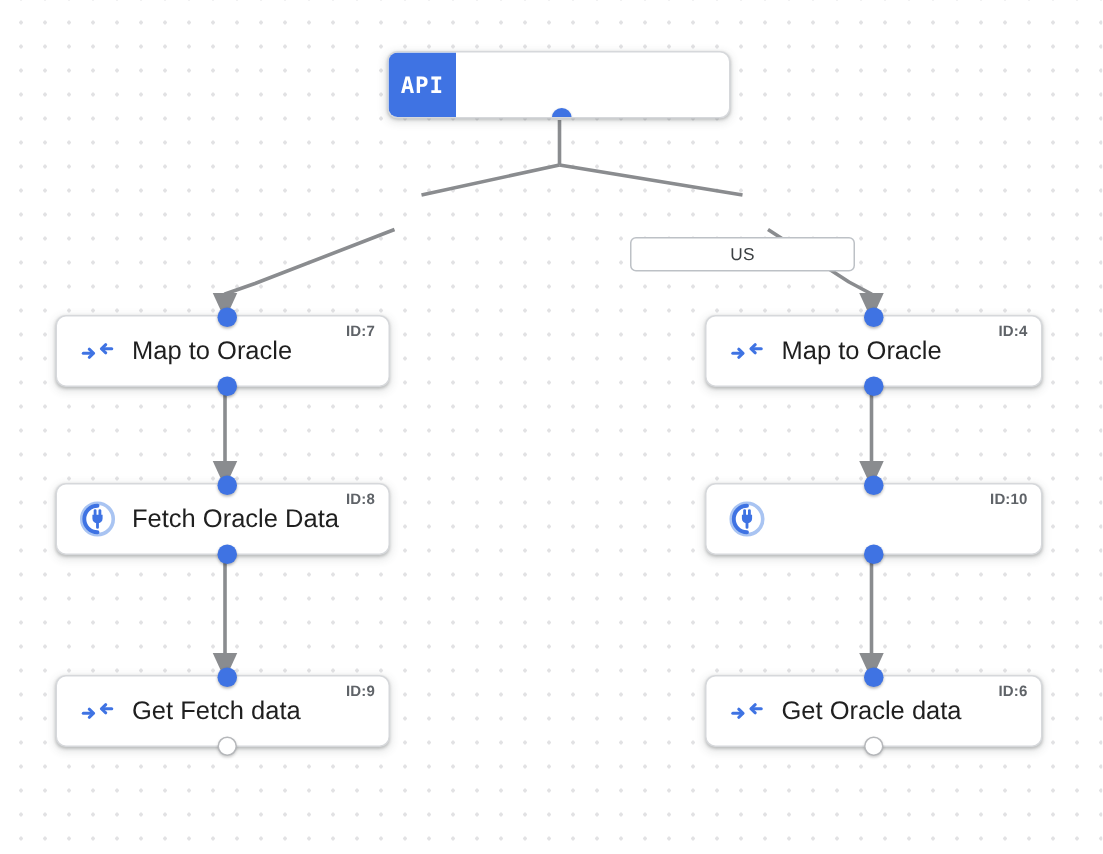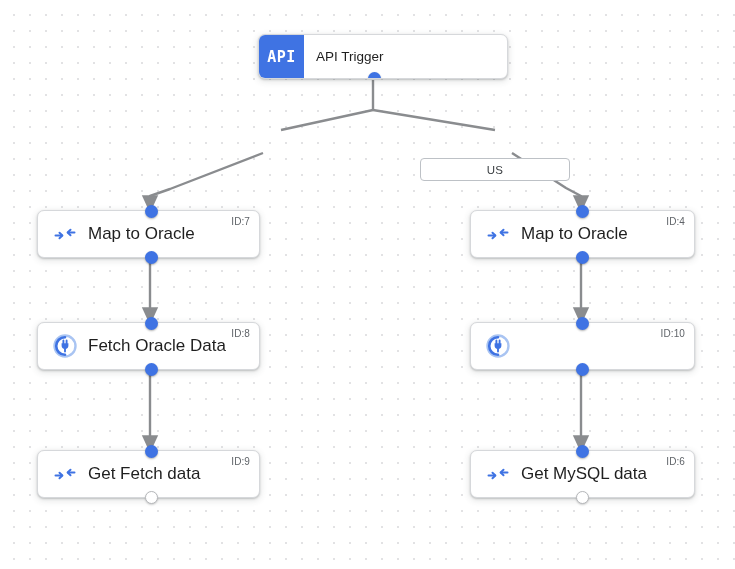--- a/index.html
+++ b/index.html
@@ -39,21 +39,21 @@
     border-radius: 7px;
     box-shadow: 0 1px 2px rgba(60,64,67,0.26), 0 2px 6px 1px rgba(60,64,67,0.12);
     display: flex;
     align-items: center;
   }
 
   
   .trigger {
     left: 258px;
     top: 34px;
-    width: 250px;
+    width: 229px;
     height: 45px;
     padding: 0;
     overflow: hidden;
   }
   .trigger-badge {
     width: 45px;
     height: 100%;
     background: #3f73e3;
     color: #ffffff;
     display: flex;
@@ -93,20 +93,21 @@
     white-space: nowrap;
     font-weight: 400;
   }
   .step-id {
     position: absolute;
     top: 5px;
     right: 9px;
     font-size: 10px;
     color: #5f6368;
     letter-spacing: 0.1px;
+    font-weight: bold;
   }
 
   
   .port {
     position: absolute;
     width: 13px;
     height: 13px;
     border-radius: 50%;
     box-sizing: border-box;
   }
@@ -165,21 +166,20 @@
 
     <path d="M150,258 L150,316" stroke="#8a8c8f" stroke-width="2.4" fill="none" marker-end="url(#arrow)"></path>
     <path d="M150,370 L150,444" stroke="#8a8c8f" stroke-width="2.4" fill="none" marker-end="url(#arrow)"></path>
 
     <path d="M581,258 L581,316" stroke="#8a8c8f" stroke-width="2.4" fill="none" marker-end="url(#arrow)"></path>
     <path d="M581,370 L581,444" stroke="#8a8c8f" stroke-width="2.4" fill="none" marker-end="url(#arrow)"></path>
   </svg>
 
   <div class="node trigger">
     <div class="trigger-badge">API</div>
-    <div class="trigger-label">API Trigger</div>
     <div class="port port-out port-filled"></div>
   </div>
 
   <div class="branch" style="left:420px; top:130px; width:150px;margin-top:28px;">US</div>
 
   <div class="node step" style="left:37px; top:210px; width:223px;">
     <span class="step-icon">
       <svg viewBox="0 0 24 24" width="24" height="24" fill="none" stroke="#3f73e3" stroke-width="2" stroke-linecap="round" stroke-linejoin="round">
         <path d="M2.5 13.5 L9 13.5"></path>
         <path d="M6.5 10.8 L9.4 13.5 L6.5 16.2"></path>
@@ -254,19 +254,19 @@
 
   <div class="node step" style="left:470px; top:450px; width:225px;">
     <span class="step-icon">
       <svg viewBox="0 0 24 24" width="24" height="24" fill="none" stroke="#3f73e3" stroke-width="2" stroke-linecap="round" stroke-linejoin="round">
         <path d="M2.5 13.5 L9 13.5"></path>
         <path d="M6.5 10.8 L9.4 13.5 L6.5 16.2"></path>
         <path d="M21.5 10.5 L15 10.5"></path>
         <path d="M17.5 7.8 L14.6 10.5 L17.5 13.2"></path>
       </svg>
     </span>
-    <span class="step-label">Get MySQL data</span>
+    <span class="step-label">Get Oracle data</span>
     <span class="step-id">ID:6</span>
     <div class="port port-in port-filled" style="left:111px;"></div>
     <div class="port port-out port-open" style="left:111px;"></div>
   </div>
 
 </div>
 
 </body></html>

